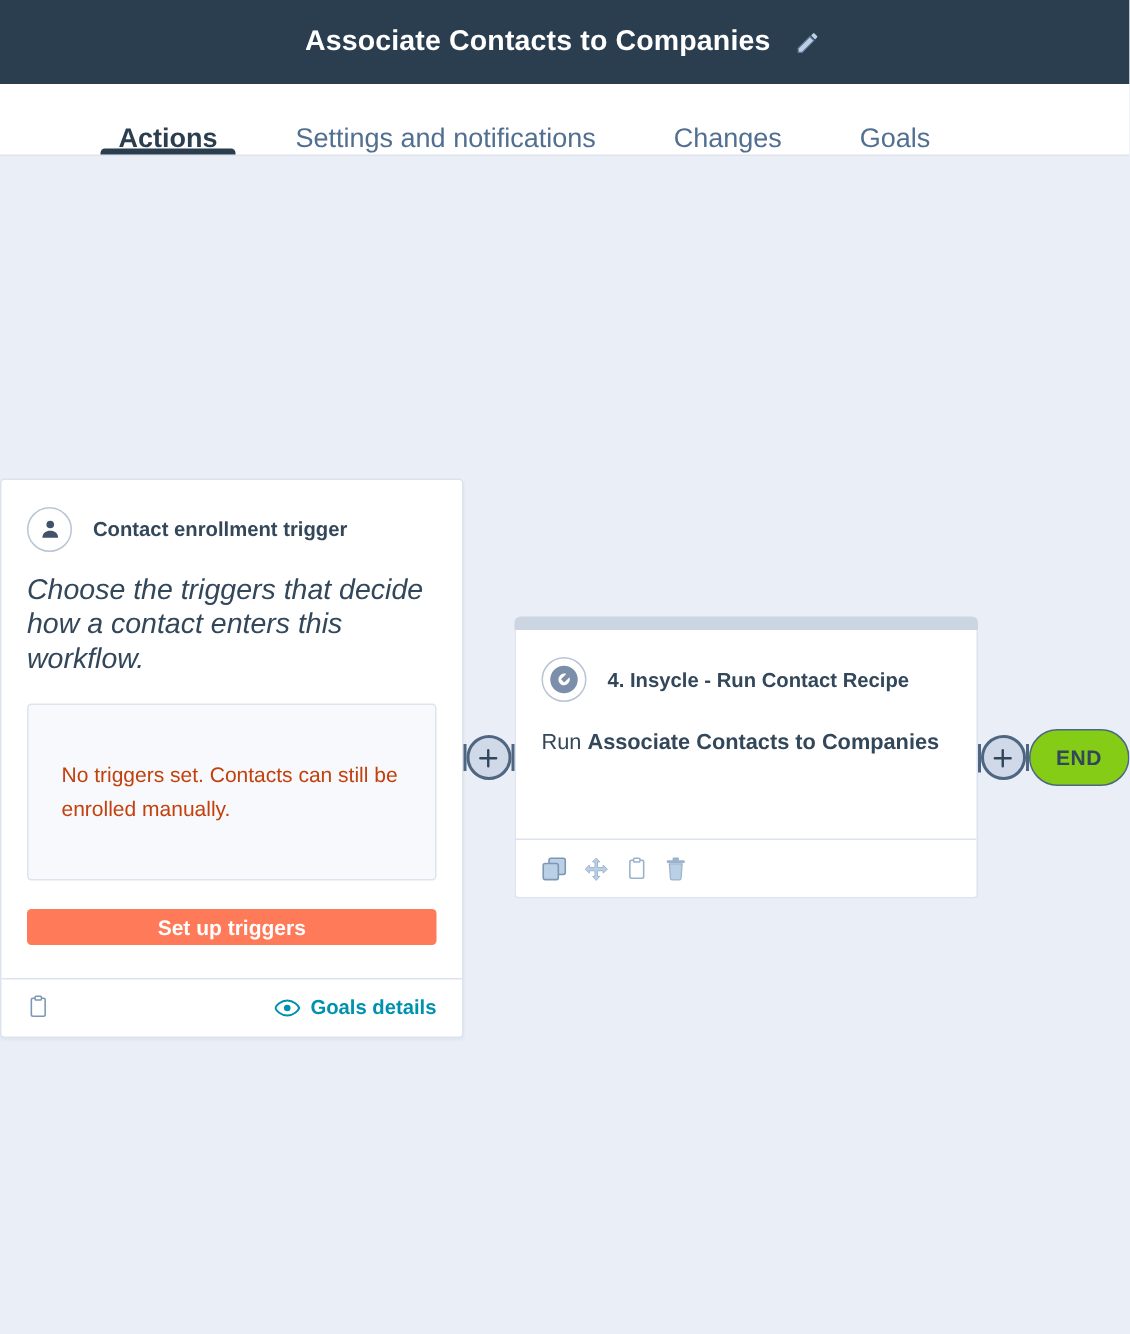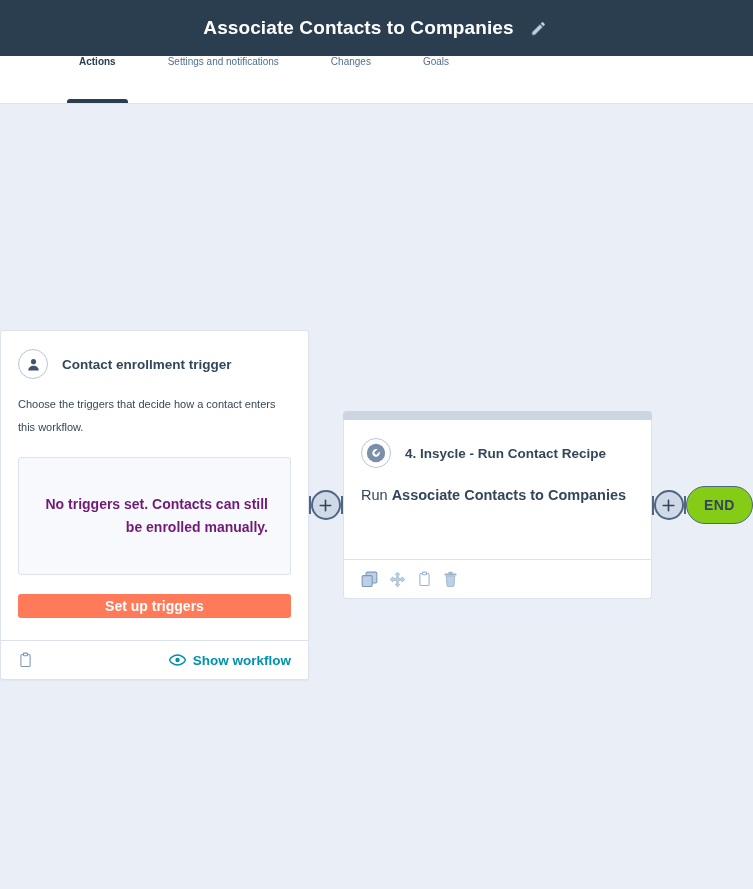--- a/index.html
+++ b/index.html
@@ -49,24 +49,24 @@
     height: 48px;
     background: #ffffff;
     display: flex;
     align-items: stretch;
     padding-left: 67px;
     border-bottom: 1px solid #dfe3eb;
   }
   .tab {
     position: relative;
     display: flex;
-    align-items: flex-start;
+    align-items: flex-end;
     padding: 0 12px;
     margin-right: 28px;
-    font-size: 10px;
+    font-size: 18px;
     color: #516f90;
     cursor: pointer;
     background: none;
     border: none;
     font-family: inherit;
     white-space: nowrap;
   }
   .tab.active {
     color: #2b3e50;
     font-weight: bold;
@@ -122,43 +122,43 @@
 
   .card-heading {
     margin-left: 14px;
     font-size: 13.5px;
     font-weight: bold;
     color: #33475b;
   }
 
   .card-body-text {
     padding: 14px 17px 0 17px;
-    font-size: 11px;
+    font-size: 19px;
     line-height: 23px;
     color: #33475b;
+    font-style: italic;
   }
 
   
   .empty-box {
     margin: 18px 17px 0 17px;
     border: 1px solid #dde3ee;
     border-radius: 3px;
     background: #f7f9fc;
     height: 118px;
     display: flex;
     align-items: center;
     justify-content: center;
     padding: 0 22px;
   }
   .empty-box-text {
-    text-align: right;
+    text-align: left;
     font-size: 14px;
     line-height: 23px;
-    color: #701a75;
-    font-weight: bold;
+    color: #c2410c;
   }
 
   
   .btn-primary {
     display: block;
     margin: 19px 17px 22px 17px;
     width: calc(100% - 34px);
     height: 24px;
     background: #ff7a59;
     color: #ffffff;
@@ -318,21 +318,21 @@
             <rect x="3.5" y="3.5" width="13" height="17" rx="1.6" fill="#ffffff" stroke="#7c98b6" stroke-width="1.5"></rect>
             <rect x="7" y="1.6" width="6" height="3.6" rx="1" fill="#ffffff" stroke="#7c98b6" stroke-width="1.5"></rect>
           </svg>
         </button>
       </div>
       <button class="show-details">
         <svg width="17" height="12" viewBox="0 0 24 16">
           <path d="M12 1C6 1 1.6 5.5 0.8 8c0.8 2.5 5.2 7 11.2 7s10.4-4.5 11.2-7C22.4 5.5 18 1 12 1z" fill="none" stroke="#0091ae" stroke-width="1.9"></path>
           <circle cx="12" cy="8" r="3.1" fill="#0091ae"></circle>
         </svg>
-        <span>Show workflow</span>
+        <span>Goals details</span>
       </button>
     </div>
   </div>
 
   <div class="connector" style="height:18px"></div>
   <div class="plus-node">
     <svg width="13" height="13" viewBox="0 0 16 16">
       <path d="M8 1.5v13M1.5 8h13" stroke="#32465a" stroke-width="2" stroke-linecap="round"></path>
     </svg>
   </div>

